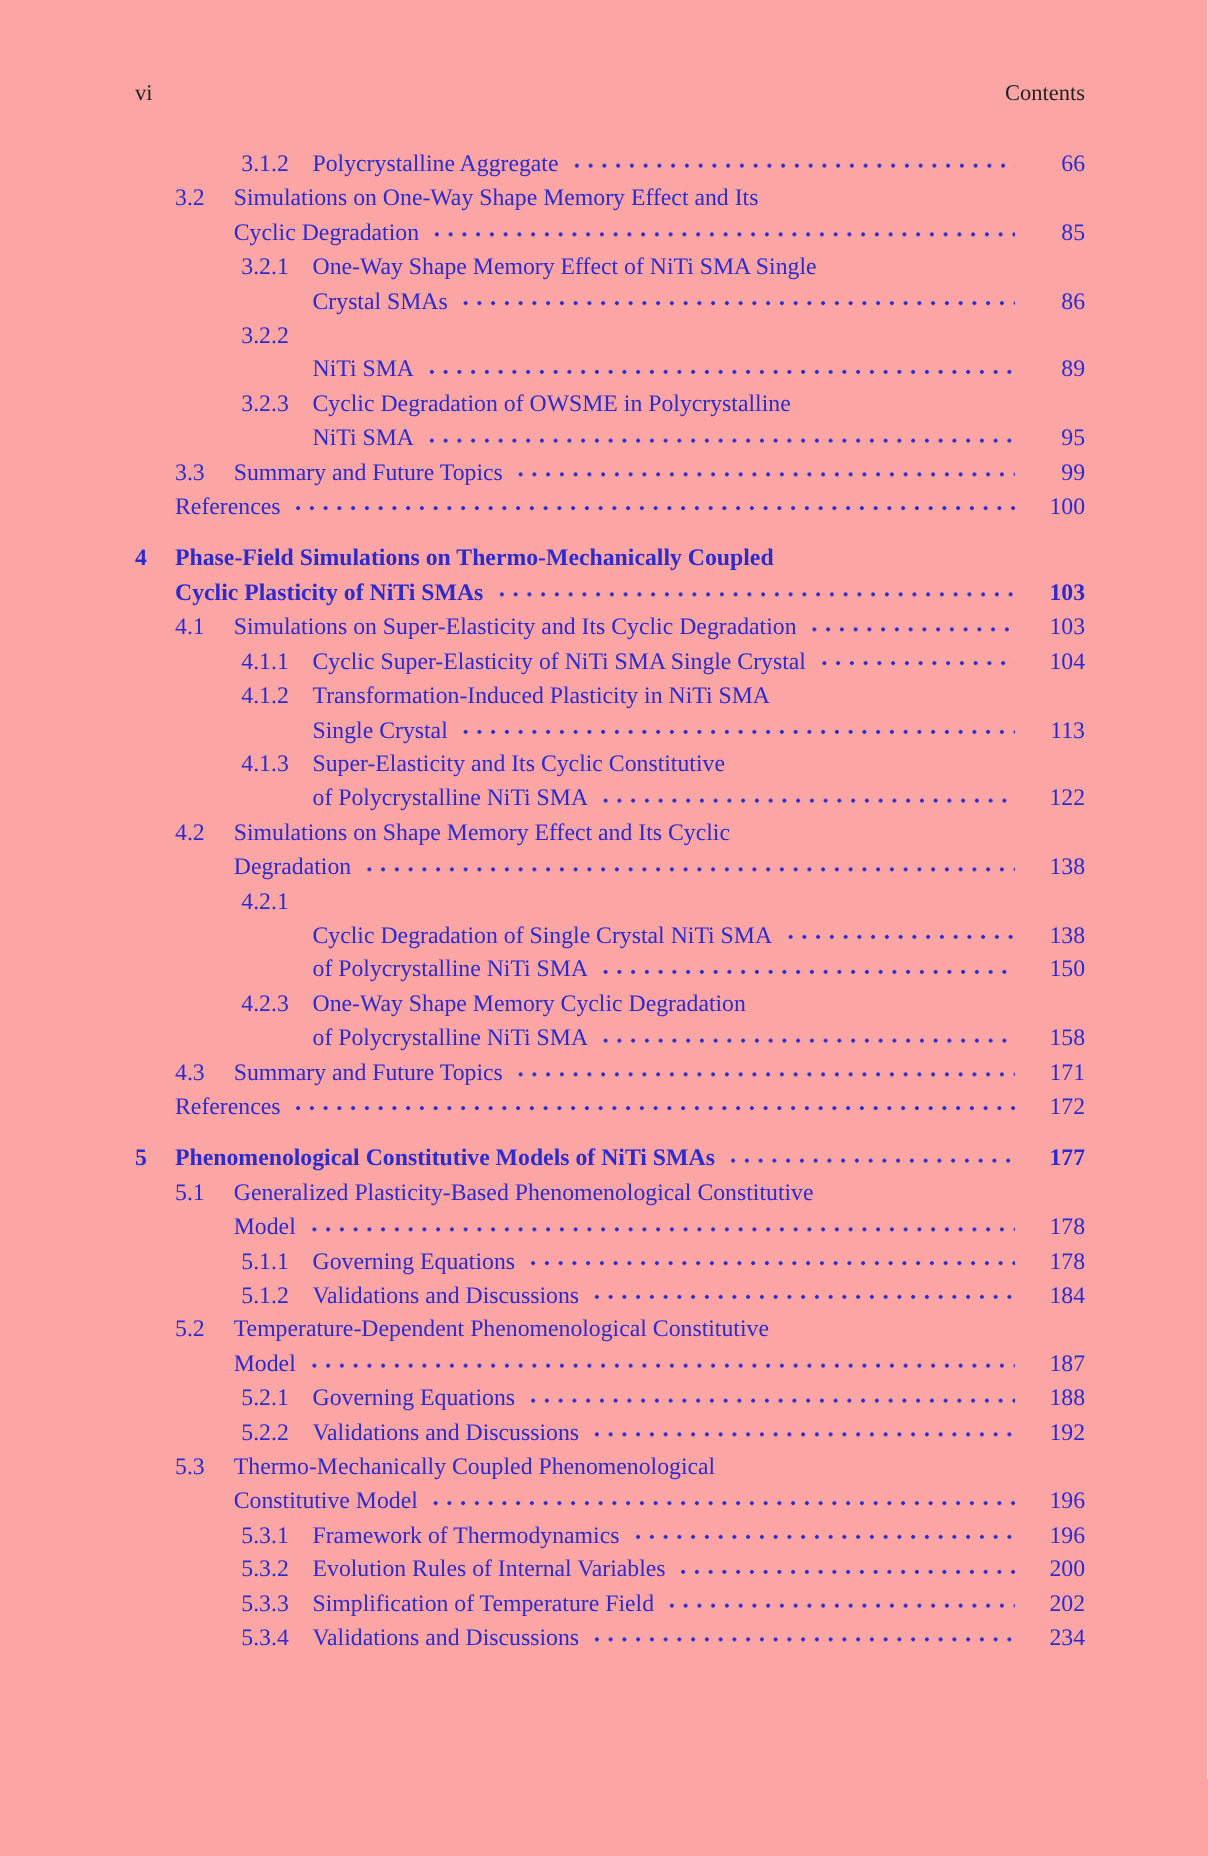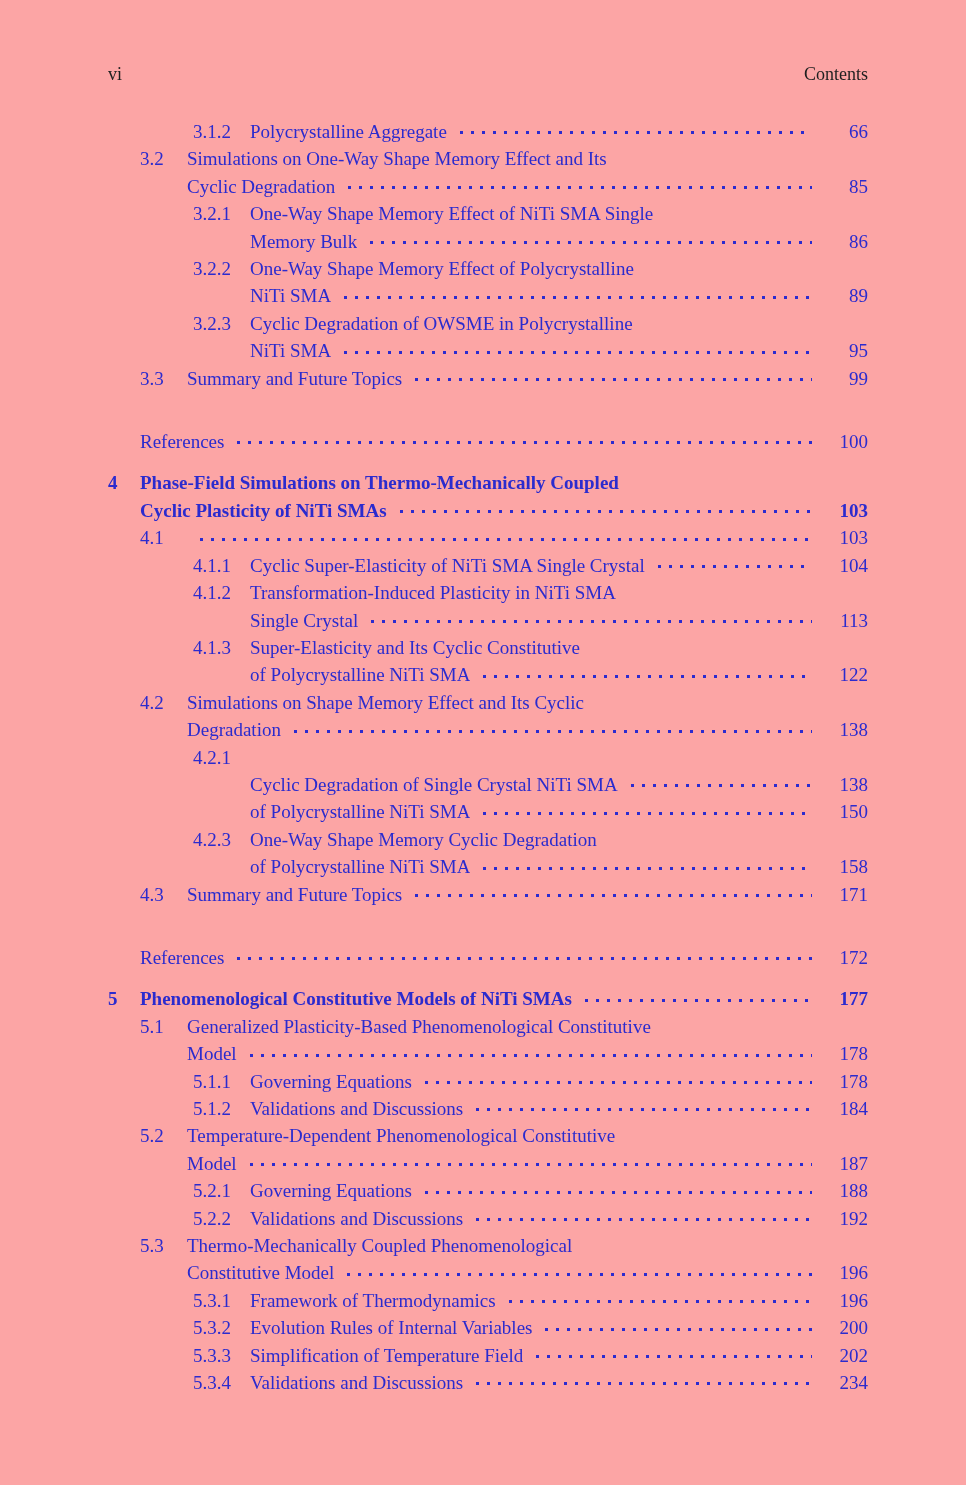--- a/index.html
+++ b/index.html
@@ -42,21 +42,21 @@
   .row.no-page .pg { visibility:hidden; }
   .row.bold { font-weight:bold; }
   .row.space-before { margin-top:14px; }
   
   .row.l1 { padding-left:0; }
   .row.l1 .num { width:32px; }
   .row.l2 { padding-left:32px; }
   .row.l2 .num { width:47px; }
   .row.l3 { padding-left:85px; }
   .row.l3 .num { width:57px; }
-  .row.refs { padding-left:32px;margin-top:36px; }
+  .row.refs { padding-left:32px; }
   .row.refs .num { width:0; }
 </style>
 </head>
 <body>
 
 <div class="page">
   <div class="header">
     <span>vi</span>
     <span>Contents</span>
   </div>
@@ -80,27 +80,26 @@
     <span class="pg">85</span>
   </div>
       <div class="row l3 no-page">
     <span class="num">3.2.1</span>
     <span class="text">One-Way Shape Memory Effect of NiTi SMA Single</span>
     <span class="dots"></span>
     <span class="pg"></span>
   </div>
       <div class="row l3">
     <span class="num"></span>
-    <span class="text">Memory Bulk</span>
+    <span class="text">Crystal SMAs</span>
     <span class="dots"></span>
     <span class="pg">86</span>
   </div>
       <div class="row l3 no-page">
     <span class="num">3.2.2</span>
-    <span class="text">One-Way Shape Memory Effect of Polycrystalline</span>
     <span class="dots"></span>
     <span class="pg"></span>
   </div>
       <div class="row l3">
     <span class="num"></span>
     <span class="text">NiTi SMA</span>
     <span class="dots"></span>
     <span class="pg">89</span>
   </div>
       <div class="row l3 no-page">
@@ -134,20 +133,21 @@
     <span class="pg"></span>
   </div>
       <div class="row l1 bold">
     <span class="num"></span>
     <span class="text">Cyclic Plasticity of NiTi SMAs</span>
     <span class="dots"></span>
     <span class="pg">103</span>
   </div>
       <div class="row l2">
     <span class="num">4.1</span>
+    <span class="text">Simulations on Super-Elasticity and Its Cyclic Degradation</span>
     <span class="dots"></span>
     <span class="pg">103</span>
   </div>
       <div class="row l3">
     <span class="num">4.1.1</span>
     <span class="text">Cyclic Super-Elasticity of NiTi SMA Single Crystal</span>
     <span class="dots"></span>
     <span class="pg">104</span>
   </div>
       <div class="row l3 no-page">

